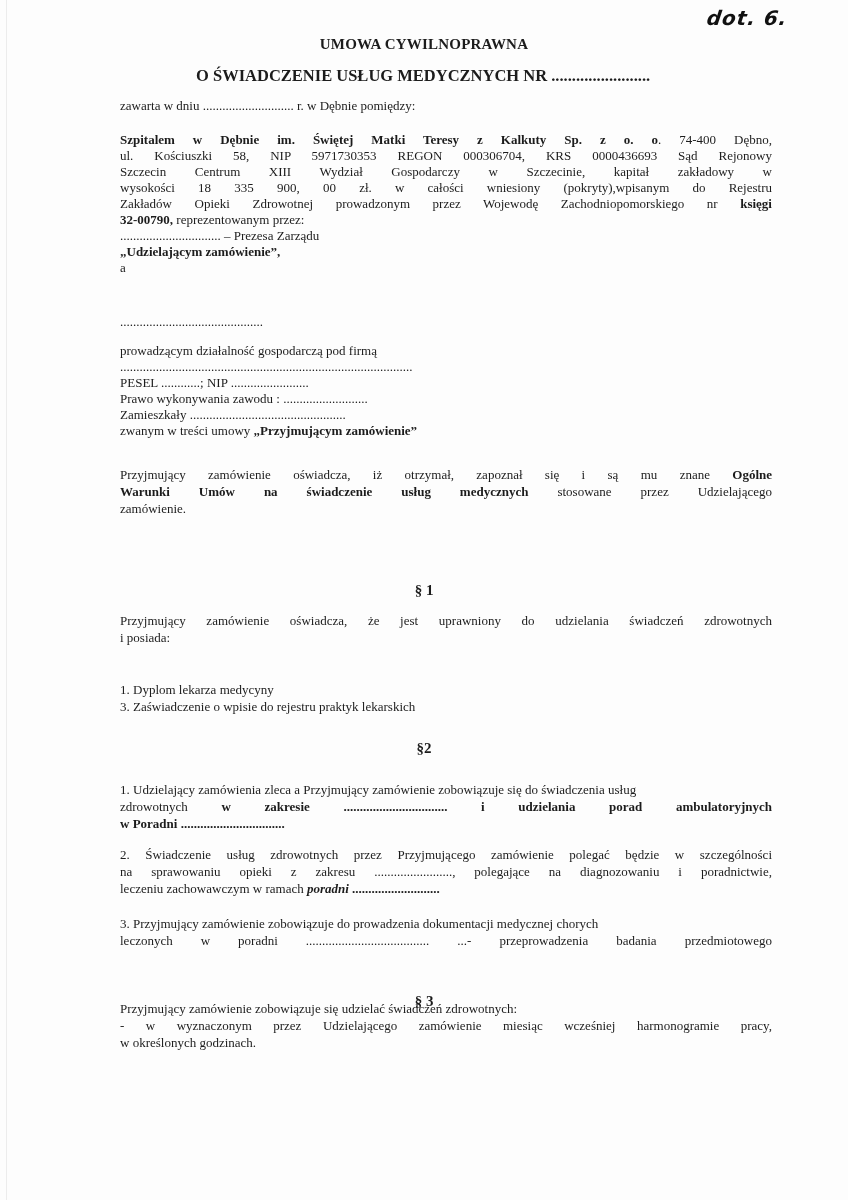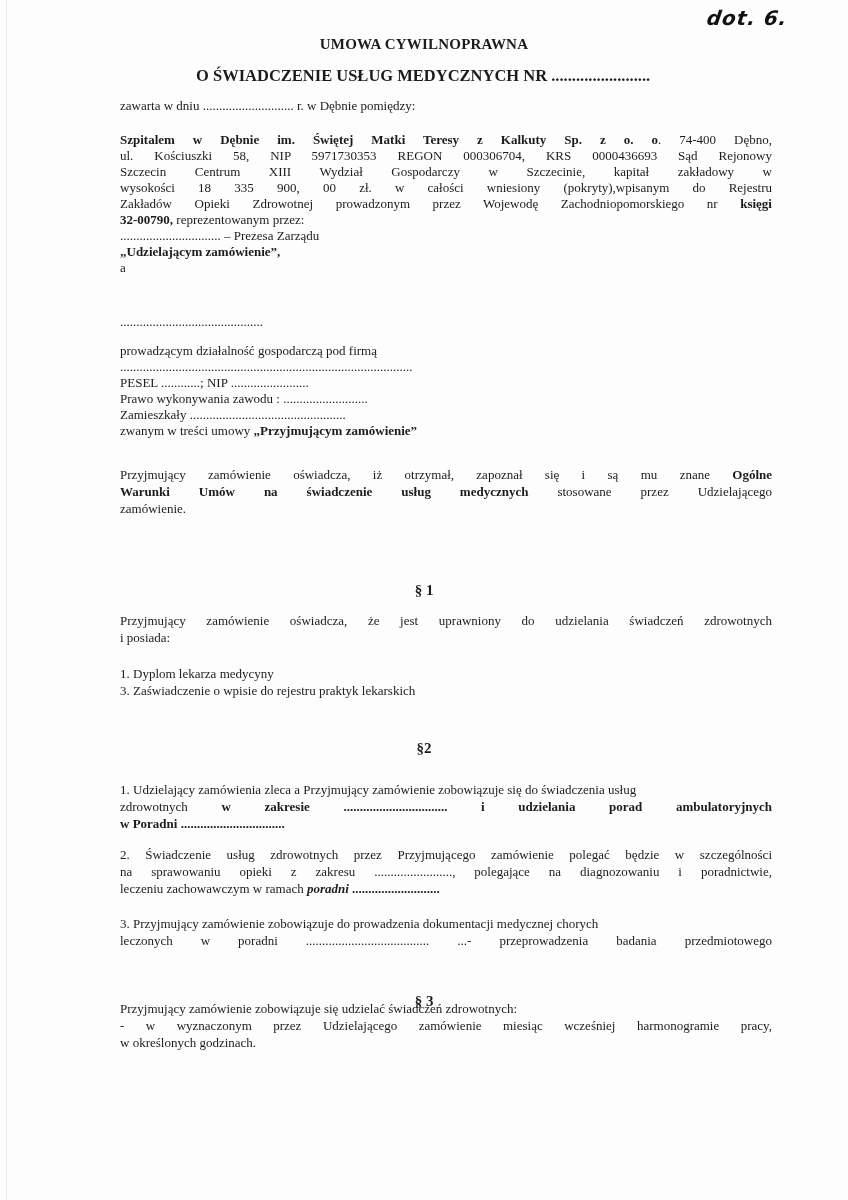--- a/index.html
+++ b/index.html
@@ -85,21 +85,21 @@
 <div class="block par" style="top:466px;">
   <div class="line just"><span>Przyjmujący zamówienie oświadcza, iż otrzymał, zapoznał się i są mu znane </span><span class="b">Ogólne</span></div>
   <div class="line just"><span class="b">Warunki Umów na świadczenie usług medycznych</span><span> stosowane przez Udzielającego</span></div>
   <div class="line">zamówienie.</div>
 </div>
 
 <div class="center" style="top:582px;">§ 1</div>
 <div class="block par" style="top:612px;">
   <div class="line just">Przyjmujący zamówienie oświadcza, że jest uprawniony do udzielania świadczeń zdrowotnych</div>
   <div class="line">i posiada:</div>
-  <div style="margin-top:19px;">
+  <div style="margin-top:35px;">
     <div class="line">1. Dyplom lekarza medycyny</div>
     <div class="line">3. Zaświadczenie o wpisie do rejestru praktyk lekarskich</div>
   </div>
 </div>
 
 <div class="center" style="top:740px;">§2</div>
 <div class="block par" style="top:781px;">
   <div class="line">1. Udzielający zamówienia zleca a Przyjmujący zamówienie zobowiązuje się do świadczenia usług</div>
   <div class="line just"><span>zdrowotnych </span><span class="b">w zakresie ................................ i udzielania porad ambulatoryjnych</span></div>
   <div class="line b">w Poradni ................................</div>

